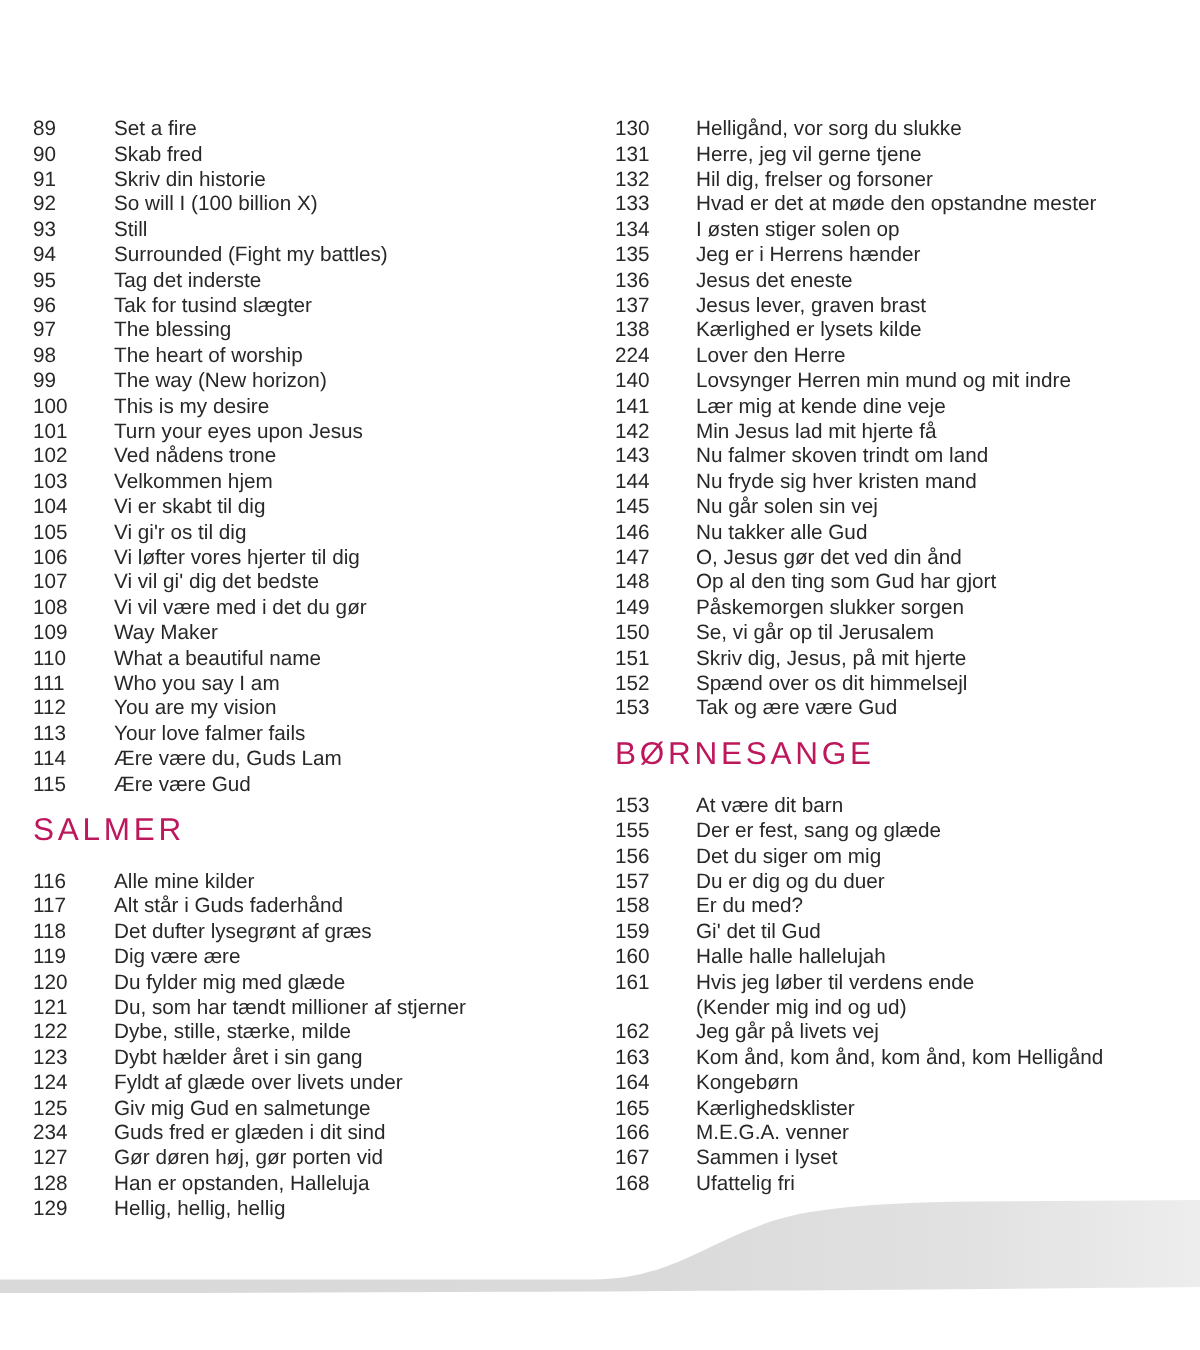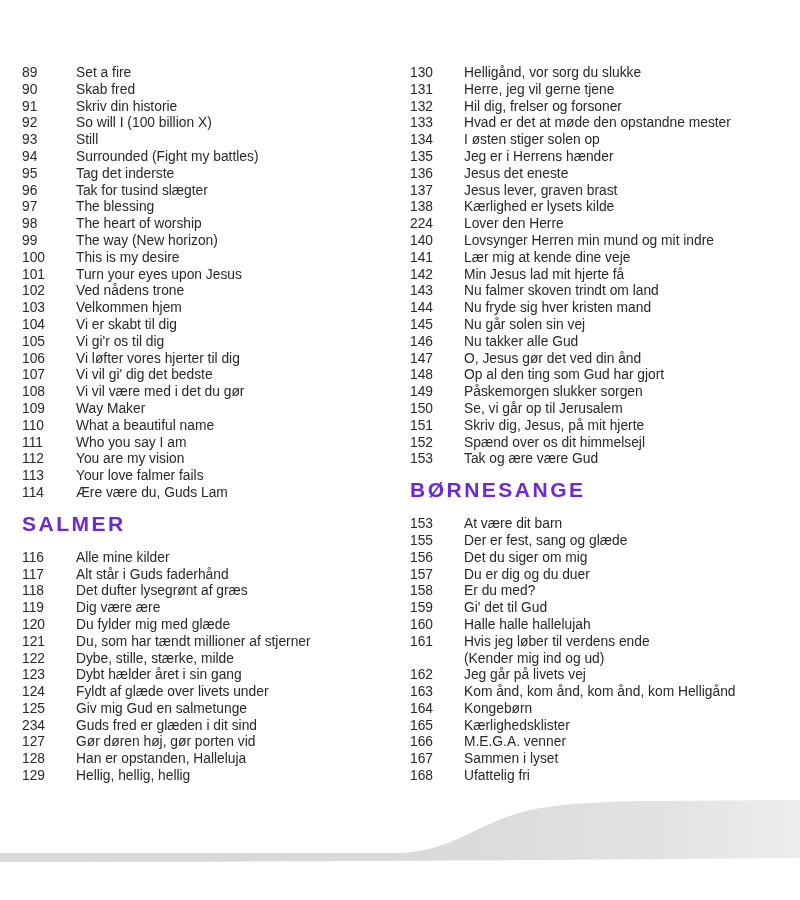--- a/index.html
+++ b/index.html
@@ -15,45 +15,45 @@
     color: #282828;
     overflow: hidden;
   }
   .page {
     position: absolute;
     inset: 0;
     background: #ffffff;
   }
   .column {
     position: absolute;
-    top: 65px;
+    top: 78px;
   }
   #col-left  { left: 22px;  width: 378px; }
   #col-right { left: 410px; width: 390px; }
 
   .song-list { }
   .song-row {
     display: flex;
     font-size: 13.8px;
     line-height: 16.8px;
     white-space: nowrap;
   }
   .song-num {
     flex: 0 0 54px;
   }
   .song-title {
     flex: 1 1 auto;
   }
   .section-header {
     font-size: 21px;
-    font-weight: bold;
+    font-weight: normal;
     letter-spacing: 2.5px;
     line-height: 22px;
     margin: 11px 0 15px 0;
-    color: #6d28d9;
+    color: #be185d;
   }
   .bottom-shadow {
     position: absolute;
     left: 0;
     top: 780px;
     width: 800px;
     height: 120px;
     display: block;
   }
 </style>
@@ -160,20 +160,24 @@
           <span class="song-num">112</span>
           <span class="song-title">You are my vision</span>
         </div>
         <div class="song-row">
           <span class="song-num">113</span>
           <span class="song-title">Your love falmer fails</span>
         </div>
         <div class="song-row">
           <span class="song-num">114</span>
           <span class="song-title">Ære være du, Guds Lam</span>
+        </div>
+        <div class="song-row">
+          <span class="song-num">115</span>
+          <span class="song-title">Ære være Gud</span>
         </div>
       </div>
       <div class="section-header">SALMER</div>
       <div class="song-list">
         <div class="song-row">
           <span class="song-num">116</span>
           <span class="song-title">Alle mine kilder</span>
         </div>
         <div class="song-row">
           <span class="song-num">117</span>

